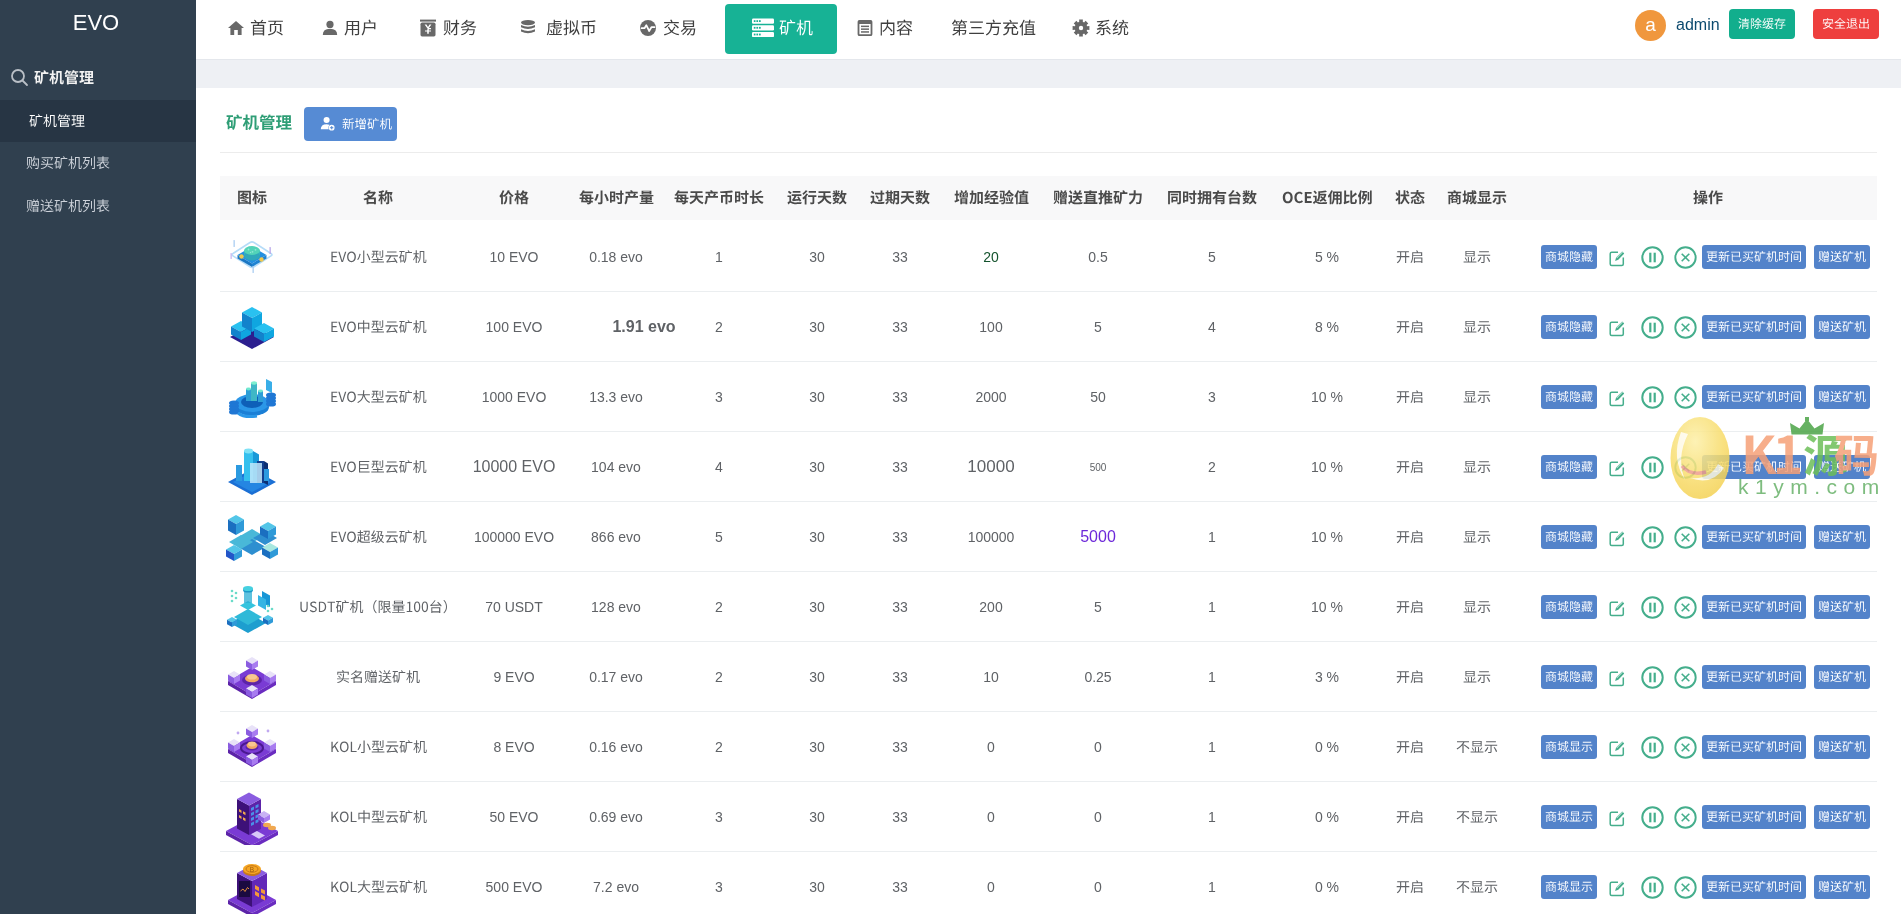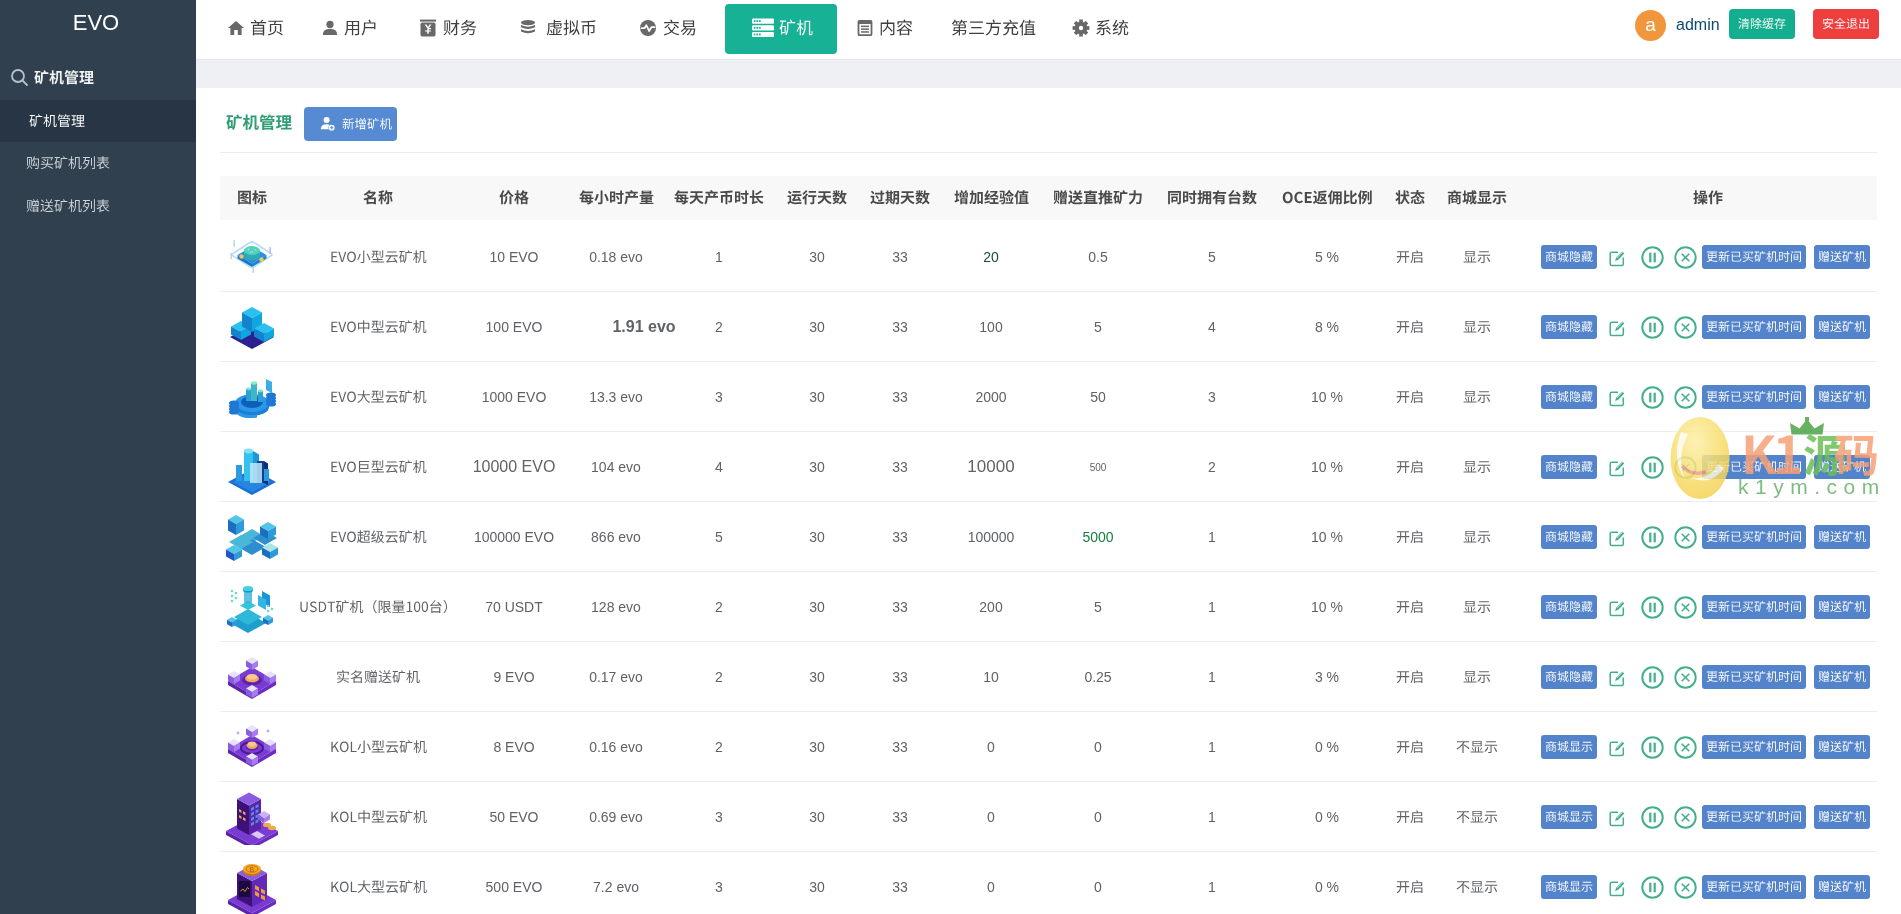--- a/index.html
+++ b/index.html
@@ -456,21 +456,21 @@
     </svg>
     <svg style="position:absolute;left:329.7px;top:528.2px;overflow:visible" width="97" height="20" viewBox="0 -14.0 97 20">
       <use href="#g40"></use>
     </svg>
     <div style="position:absolute;left:514px;top:537px;transform:translate(-50%,-50%);font-size:14px;color:#5f6266;font-weight:400;white-space:nowrap">100000 EVO</div>
     <div style="position:absolute;left:616px;top:537px;transform:translate(-50%,-50%);font-size:14px;color:#5f6266;font-weight:400;white-space:nowrap">866 evo</div>
     <div style="position:absolute;left:719px;top:537px;transform:translate(-50%,-50%);font-size:14px;color:#5f6266;font-weight:400;white-space:nowrap">5</div>
     <div style="position:absolute;left:817px;top:537px;transform:translate(-50%,-50%);font-size:14px;color:#5f6266;font-weight:400;white-space:nowrap">30</div>
     <div style="position:absolute;left:900px;top:537px;transform:translate(-50%,-50%);font-size:14px;color:#5f6266;font-weight:400;white-space:nowrap">33</div>
     <div style="position:absolute;left:991px;top:537px;transform:translate(-50%,-50%);font-size:14px;color:#5f6266;font-weight:400;white-space:nowrap">100000</div>
-    <div style="position:absolute;left:1098px;top:537px;transform:translate(-50%,-50%);font-size:14px;color:#15803d;font-weight:400;white-space:nowrap">5000</div>
+    <div style="position:absolute;left:1098px;top:537px;transform:translate(-50%,-50%);font-size:16px;color:#6d28d9;font-weight:400;white-space:nowrap">5000</div>
     <div style="position:absolute;left:1212px;top:537px;transform:translate(-50%,-50%);font-size:14px;color:#5f6266;font-weight:400;white-space:nowrap">1</div>
     <div style="position:absolute;left:1327px;top:537px;transform:translate(-50%,-50%);font-size:14px;color:#5f6266;font-weight:400;white-space:nowrap">10 %</div>
     <svg style="position:absolute;left:1396.0px;top:528.2px;overflow:visible" width="28" height="20" viewBox="0 -14.0 28 20">
       <use href="#g32"></use>
     </svg>
     <svg style="position:absolute;left:1463.0px;top:528.2px;overflow:visible" width="28" height="20" viewBox="0 -14.0 28 20">
       <use href="#g33"></use>
     </svg>
     <div style="position:absolute;left:1541px;top:525px;width:56px;height:24px;background:#5383CA;border-radius:3px;"></div>
     <svg style="position:absolute;left:1545.0px;top:529.4px;overflow:visible" width="48" height="17" viewBox="0 -12.0 48 17">

